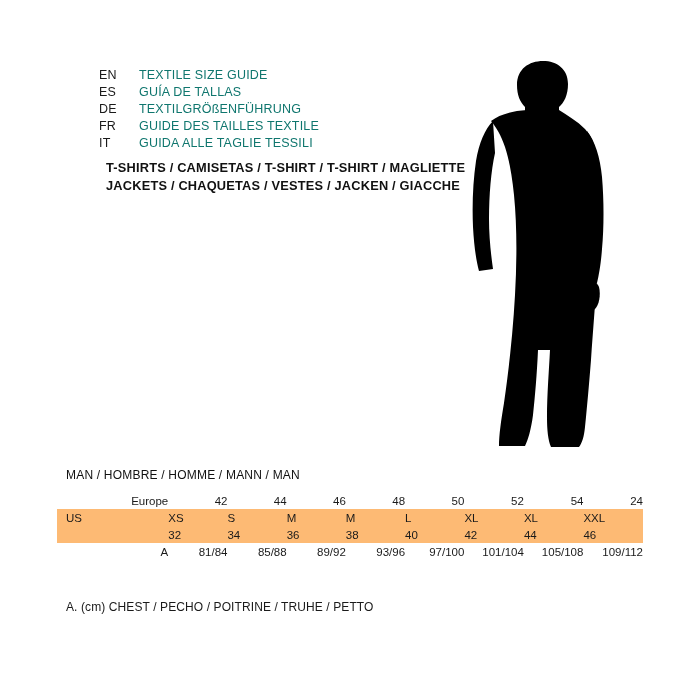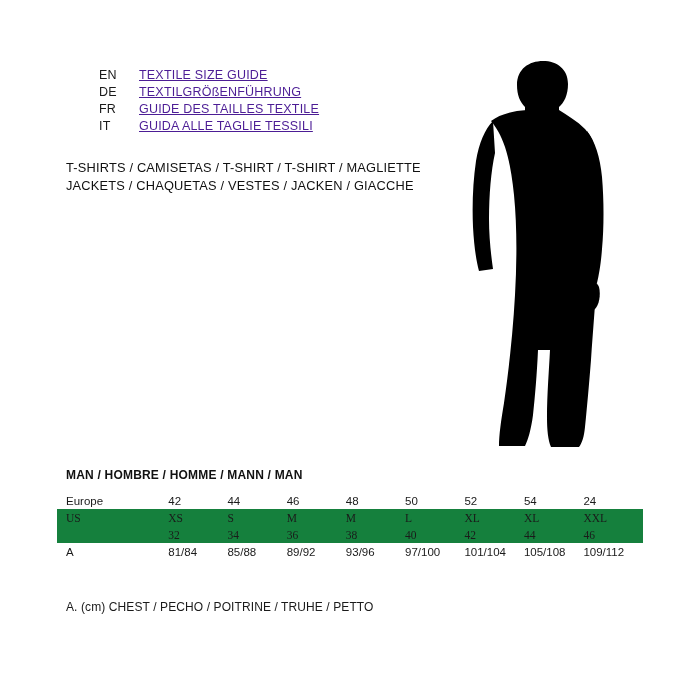--- a/index.html
+++ b/index.html
@@ -34,58 +34,58 @@
     font-size: 12.5px;
     letter-spacing: 0.2px;
     margin-left: 33px;
   }
   .lang-code {
     width: 40px;
     flex: 0 0 40px;
     color: #1a1a1a;
   }
   .lang-text {
-    color: #4c1d95;
-    text-decoration: underline;
+    color: #0f766e;
   }
 
   
   .cat-block {
     position: absolute;
     left: 66px;
     top: 159px;
     width: 420px;
   }
   .cat-line {
     font-size: 12.8px;
-    font-weight: normal;
+    font-weight: bold;
     letter-spacing: 0.2px;
     line-height: 17.5px;
     color: #111111;
+    margin-left: 40px;
   }
 
   
   .figure {
     position: absolute;
     left: 455px;
     top: 55px;
     width: 200px;
     height: 400px;
   }
   .figure svg {
     display: block;
   }
 
   
   .table-title {
     position: absolute;
     left: 66px;
     top: 468px;
     font-size: 12px;
-    font-weight: bold;
+    font-weight: normal;
     letter-spacing: 0.2px;
     color: #111111;
   }
 
   table.size-table {
     position: absolute;
     left: 57px;
     top: 492px;
     width: 586px;
     border-collapse: collapse;
@@ -96,25 +96,25 @@
     padding: 0;
     height: 17px;
     vertical-align: middle;
   }
   .row-header td {
     background: #c9c9c9;
     font-weight: bold;
     height: 18px;
   }
   .row-alt td {
-    background: #15803d;
-    font-family: Liberation Serif, serif;
+    background: #fdba74;
   }
   .row-plain td {
     background: #ffffff;
+    text-align: right;
   }
   .cell-label {
     width: 104px;
     padding-left: 9px !important;
   }
   .cell-val {
     width: 60px;
     text-align: left;
   }
 
@@ -129,20 +129,24 @@
 </style>
 </head>
 <body>
 
 <div class="page">
 
   <div class="lang-block">
     <div class="lang-row">
       <span class="lang-code">EN</span>
       <span class="lang-text">TEXTILE SIZE GUIDE</span>
+    </div>
+    <div class="lang-row">
+      <span class="lang-code">ES</span>
+      <span class="lang-text">GUÍA DE TALLAS</span>
     </div>
     <div class="lang-row">
       <span class="lang-code">DE</span>
       <span class="lang-text">TEXTILGRÖßENFÜHRUNG</span>
     </div>
     <div class="lang-row">
       <span class="lang-code">FR</span>
       <span class="lang-text">GUIDE DES TAILLES TEXTILE</span>
     </div>
     <div class="lang-row">

